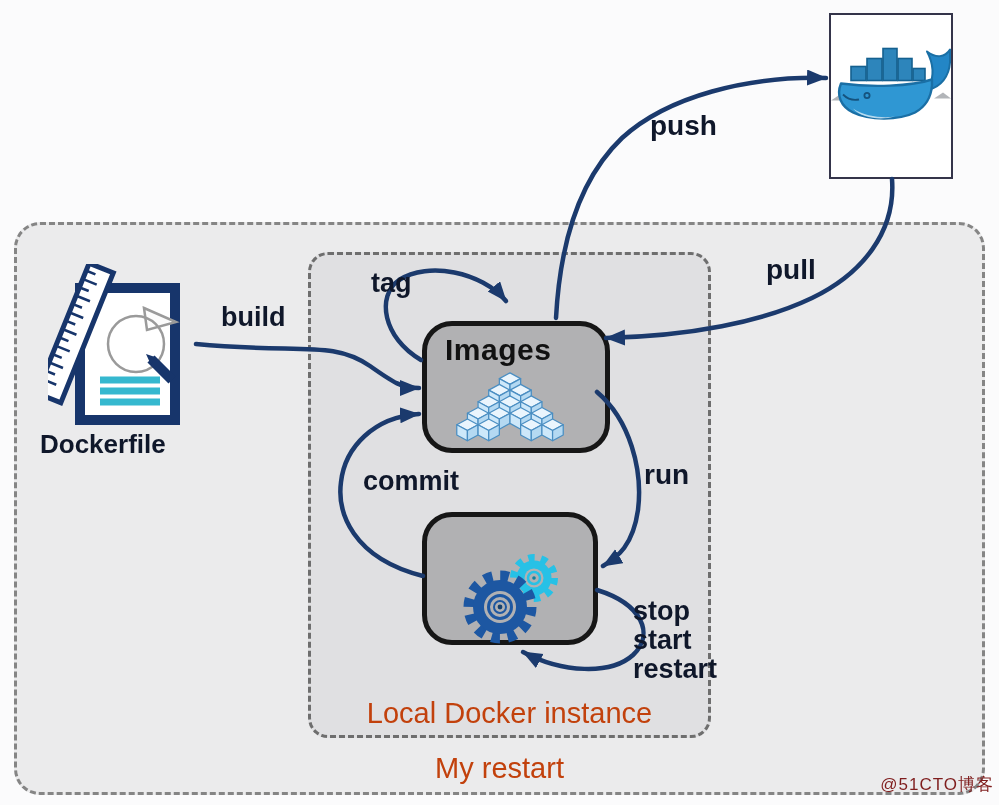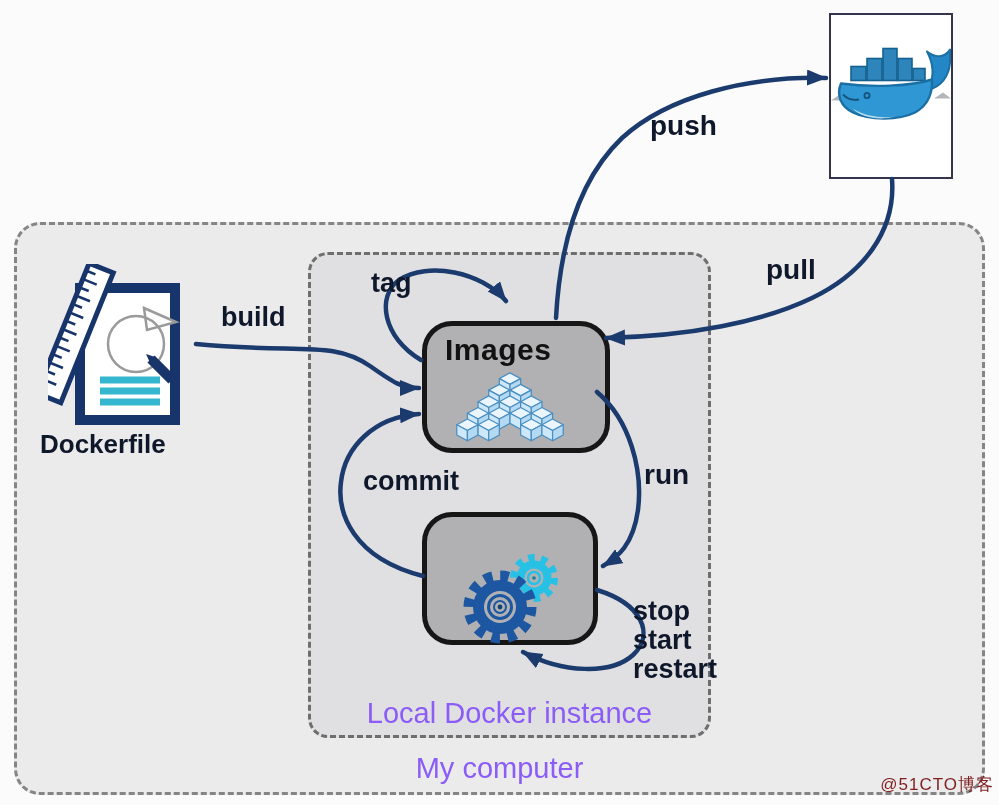--- a/index.html
+++ b/index.html
@@ -29,21 +29,21 @@
     white-space:nowrap;
   }
   .images-title{position:absolute;left:18px;top:7px;}
   .containers-title{position:absolute;left:0;right:0;top:7px;text-align:center;font-size:29px;}
   .icon-holder{position:absolute;}
   .lbl{
     position:absolute;font-weight:bold;color:#0f172a;font-size:27px;
     white-space:nowrap;line-height:1.08;
   }
   .group-label{
-    position:absolute;font-weight:normal;color:#8b5cf6;font-size:29px;
+    position:absolute;font-weight:normal;color:#c2410c;font-size:29px;
     text-align:center;white-space:nowrap;
   }
   .registry-node{
     position:absolute;left:829px;top:13px;width:124px;height:166px;
     box-sizing:border-box;background:#ffffff;border:2px solid #34344a;
     display:flex;flex-direction:column;
   }
   .registry-art{flex:1 1 auto;position:relative;overflow:hidden;}
   .registry-band{
     height:47px;background:#1c3a68;color:#ffffff;font-weight:bold;
@@ -179,15 +179,15 @@
 <div class="lbl" style="left:766px;top:255px;font-size:28px">pull</div>
 <div class="lbl" style="left:644px;top:460px;font-size:28px">run</div>
 <div class="lbl" style="left:363px;top:467px">commit</div>
 <div class="lbl" style="left:633px;top:597px">
   <div>stop</div>
   <div>start</div>
   <div>restart</div>
 </div>
 
 <div class="group-label" style="left:308px;top:697px;width:403px">Local Docker instance</div>
-<div class="group-label" style="left:14px;top:752px;width:971px">My computer</div>
+<div class="group-label" style="left:14px;top:752px;width:971px">My restart</div>
 
 <div class="watermark">@51CTO博客</div>
 
 </body></html>

